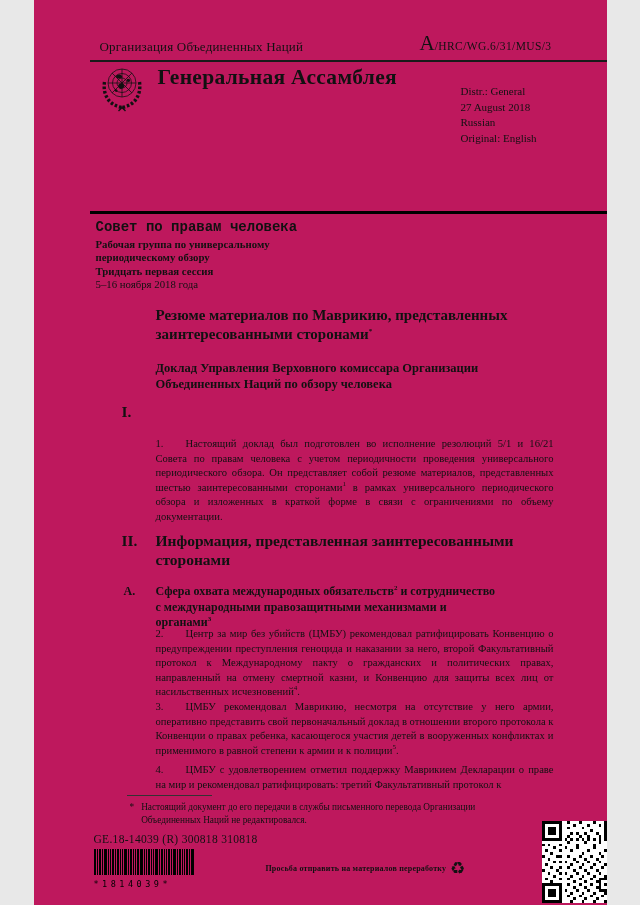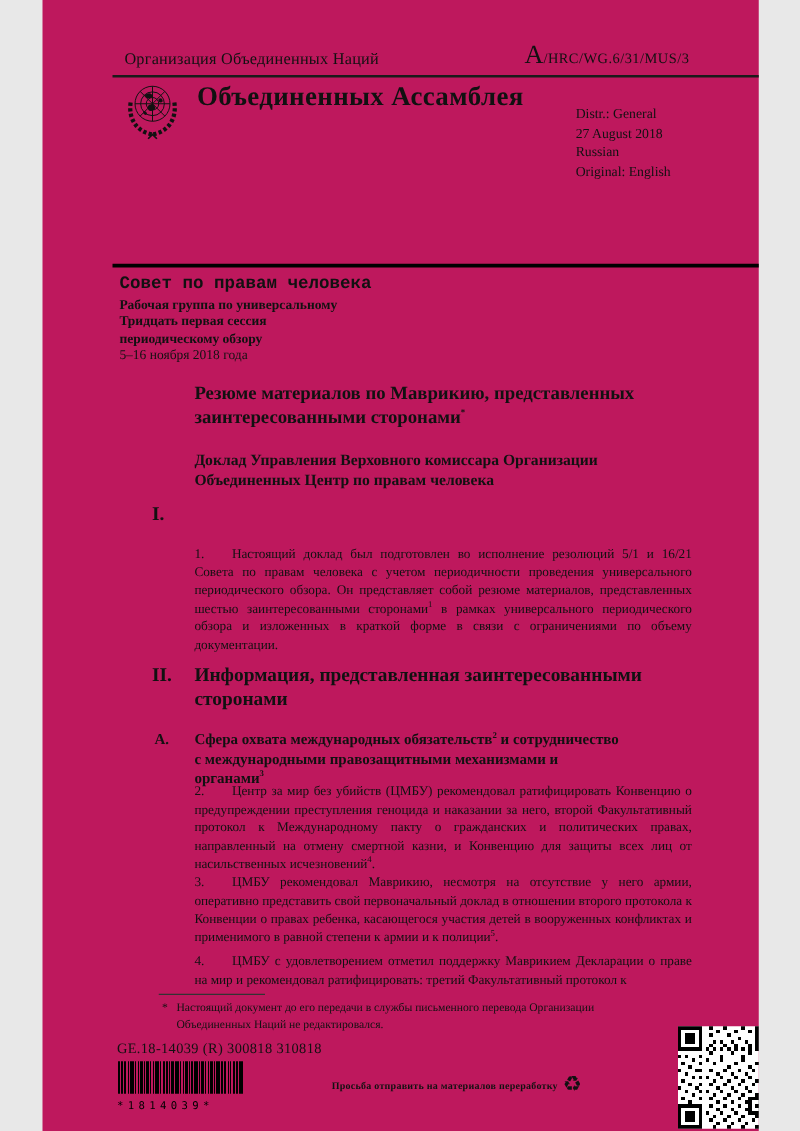--- a/index.html
+++ b/index.html
@@ -91,42 +91,42 @@
         <path d="M32 16 q2.5 -1 3 1 q0.5 2 -1.5 2 q-2.5 0 -1.5 -3z"></path>
         <path d="M20 26 q2 -0.5 2.5 1.5 q0.3 1.8 -1.5 1.3 q-2 -0.6 -1 -2.8z"></path>
       </g>
       <g stroke="#111" stroke-width="3.4" fill="none" stroke-dasharray="2.6 1.9">
         <path d="M9.5 19 C7.5 33 15 42.5 27 44.5"></path>
         <path d="M44.5 19 C46.5 33 39 42.5 27 44.5"></path>
       </g>
       <path d="M23.5 48 l3.5 -3.5 l3.5 3.5" stroke="#111" stroke-width="1.4" fill="none"></path>
     </svg>
   </div>
-  <div class="abs assembly">Объединенных Ассамблея</div>
+  <div class="abs assembly">Генеральная Ассамблея</div>
   <div class="abs distr">
     <div>Distr.: General</div>
     <div>27 August 2018</div>
     <div>Russian</div>
     <div>Original: English</div>
   </div>
 
   <div class="abs rule-thick"></div>
 
   <div class="abs session">
     <div class="council">Совет по правам человека</div>
     <div class="wg-line">Рабочая группа по универсальному</div>
+    <div class="wg-line">периодическому обзору</div>
     <div class="wg-line">Тридцать первая сессия</div>
-    <div class="wg-line">периодическому обзору</div>
     <div class="dates">5–16 ноября 2018 года</div>
   </div>
 
   <div class="abs doc-title">
     <span>Резюме материалов по Маврикию, представленных заинтересованными сторонами</span><sup>*</sup>
   </div>
-  <div class="abs doc-subtitle">Доклад Управления Верховного комиссара Организации Объединенных Центр по правам человека</div>
+  <div class="abs doc-subtitle">Доклад Управления Верховного комиссара Организации Объединенных Наций по обзору человека</div>
 
   <div class="abs sec sec-1">
     <span class="sec-num">I.</span>
   </div>
 
   <div class="abs para p1">
     <span class="pnum">1.</span><span>Настоящий доклад был подготовлен во исполнение резолюций 5/1 и 16/21 Совета по правам человека с учетом периодичности проведения универсального периодического обзора. Он представляет собой резюме материалов, представленных шестью заинтересованными сторонами</span><sup>1</sup><span> в рамках универсального периодического обзора и изложенных в краткой форме в связи с ограничениями по объему документации.</span>
   </div>
 
   <div class="abs sec sec-2">

